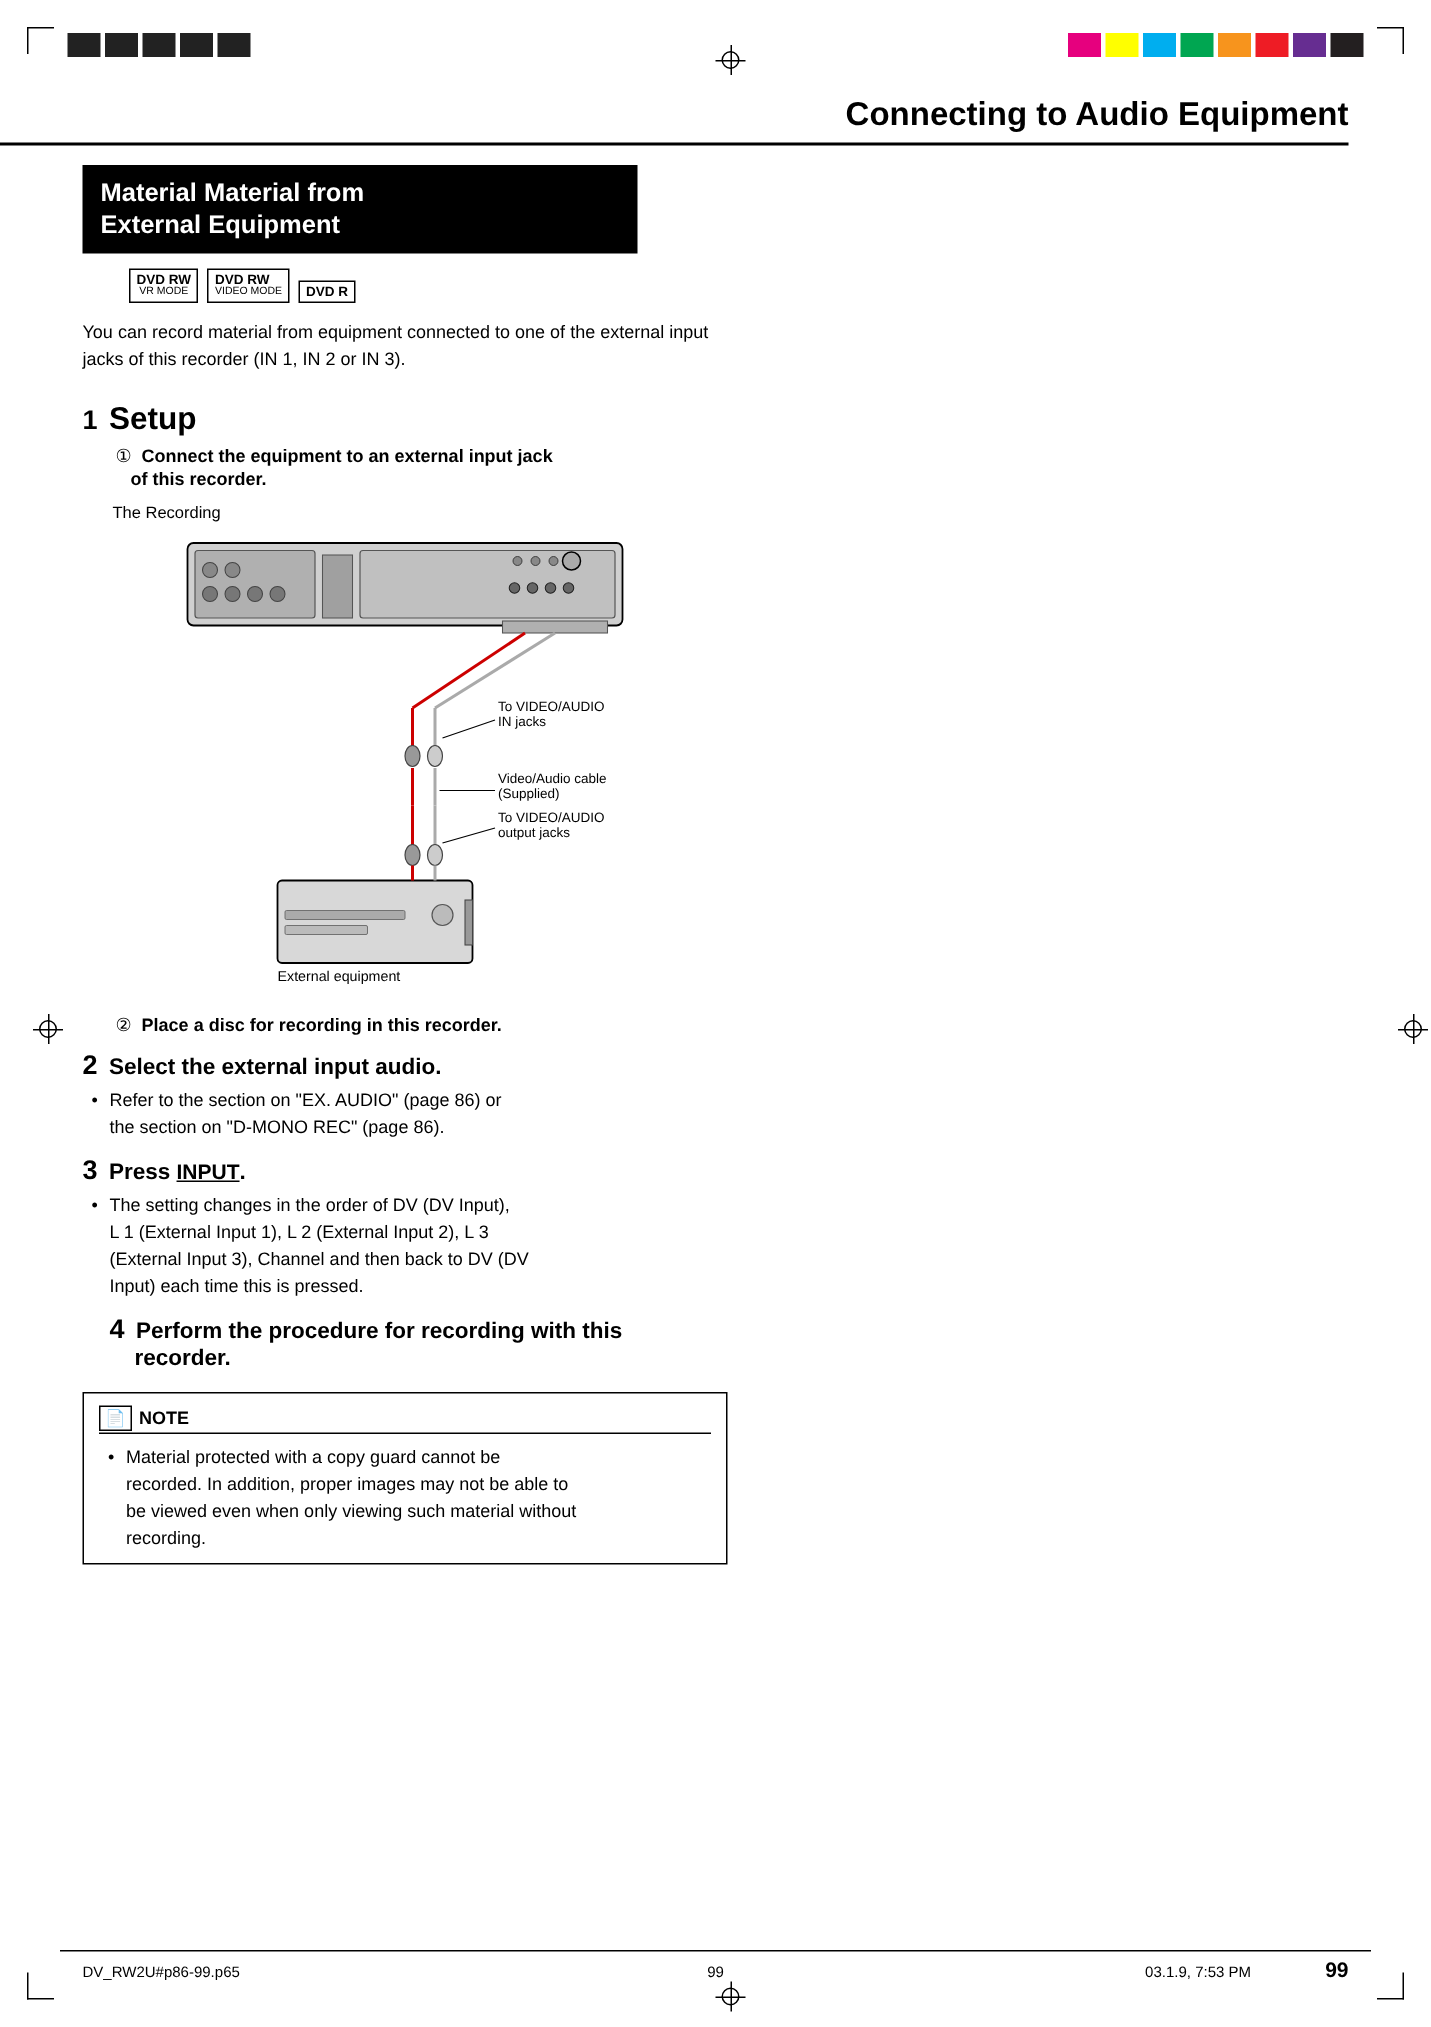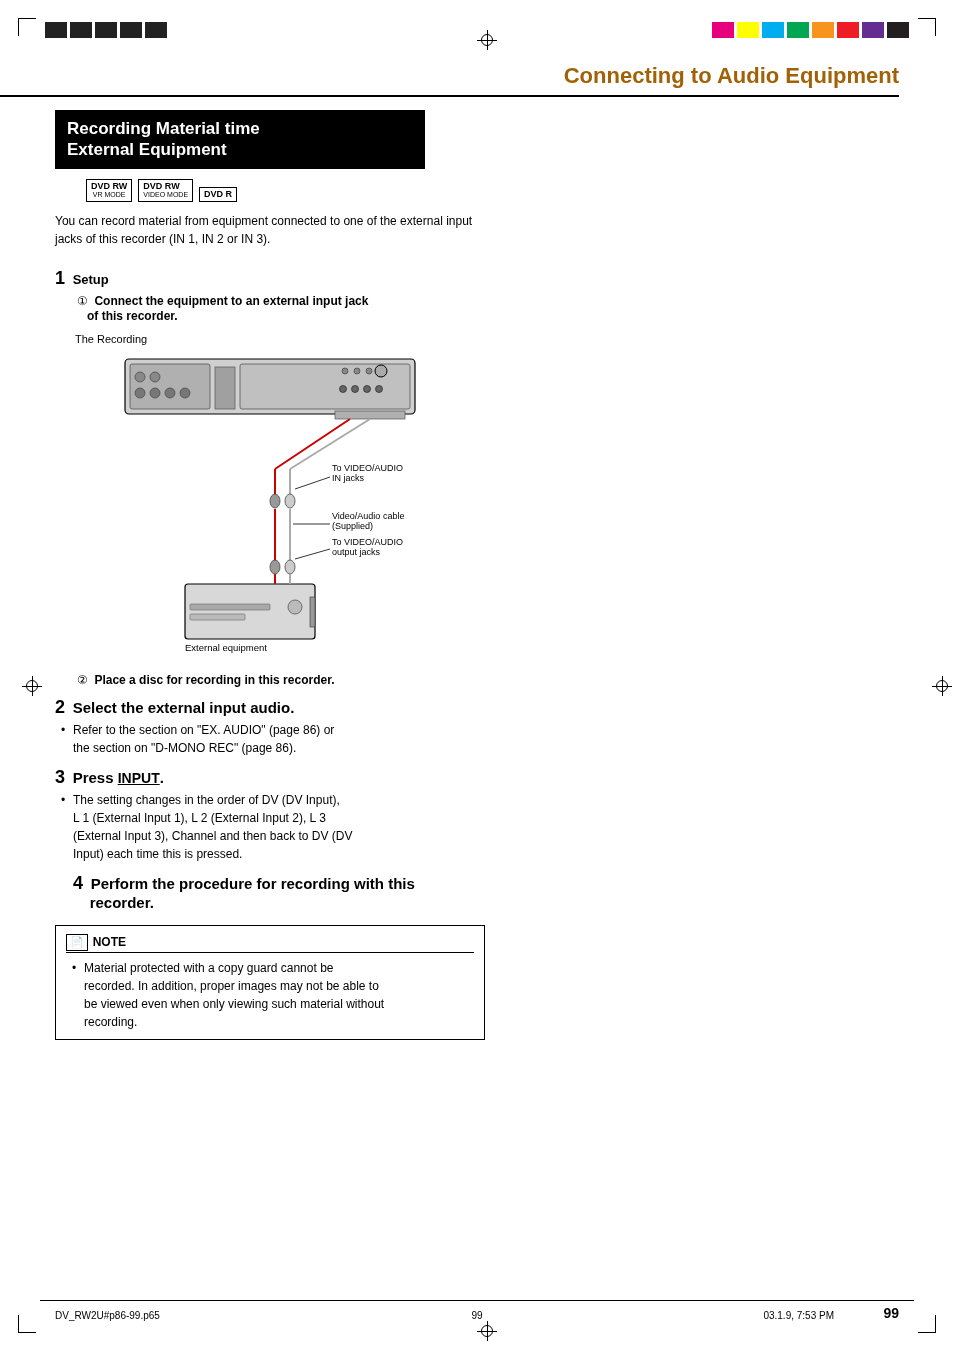--- a/index.html
+++ b/index.html
@@ -91,21 +91,21 @@
       top: 55px;
       left: 0;
       right: 0;
       text-align: right;
       padding-right: 55px;
       padding-top: 8px;
     }
     .page-title {
       font-size: 22px;
       font-weight: bold;
-      color: #a16207;
+      color: #000000;
     }
     .title-rule {
       border: none;
       border-top: 2px solid #000;
       margin-top: 6px;
       margin-right: 0;
     }
 
     
     .content-area {
@@ -162,21 +162,21 @@
     
     .step {
       margin-bottom: 10px;
     }
     .step-number {
       font-size: 18px;
       font-weight: bold;
       margin-right: 4px;
     }
     .step-title {
-      font-size: 13px;
+      font-size: 21px;
       font-weight: bold;
       display: inline;
     }
 
     .sub-step {
       margin-left: 22px;
       margin-top: 4px;
     }
     .sub-step-num {
       font-size: 12px;
@@ -354,21 +354,21 @@
   <div class="page-title">Connecting to Audio Equipment</div>
   <hr class="title-rule">
 </div>
 
 <div class="content-area">
   <div class="two-col">
     <div class="left-col">
 
       
       <div class="section-header">
-        <span>Recording Material time</span><br>
+        <span>Material Material from</span><br>
         <span>External Equipment</span>
       </div>
 
       
       <div class="disc-badges">
         <div class="badge">
           <span>DVD RW</span>
           <span class="badge-sub">VR MODE</span>
         </div>
         <div class="badge">

